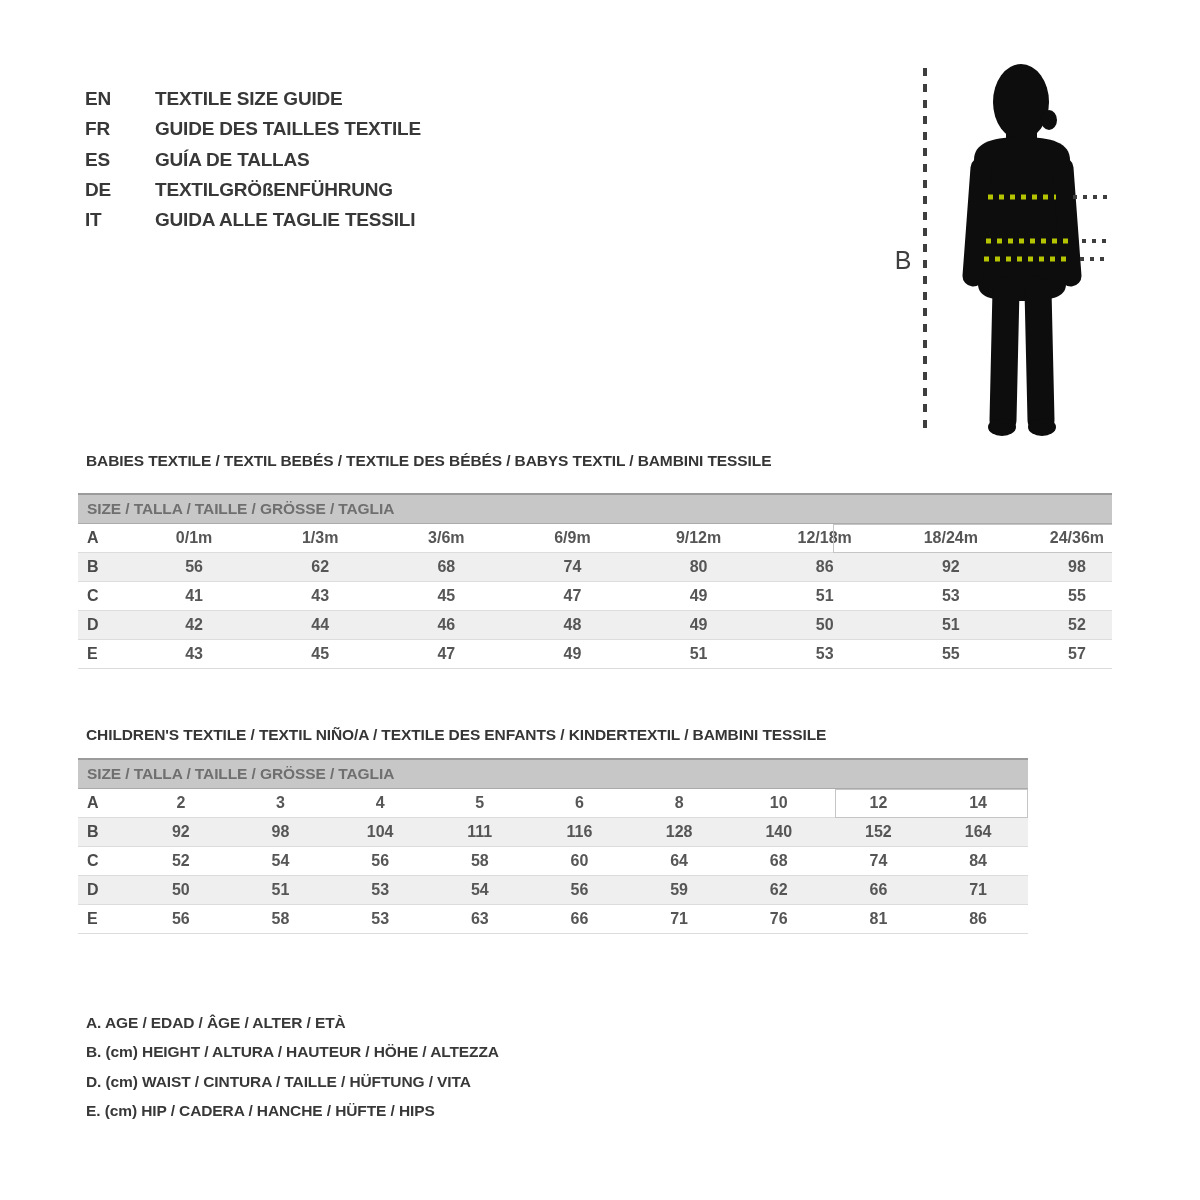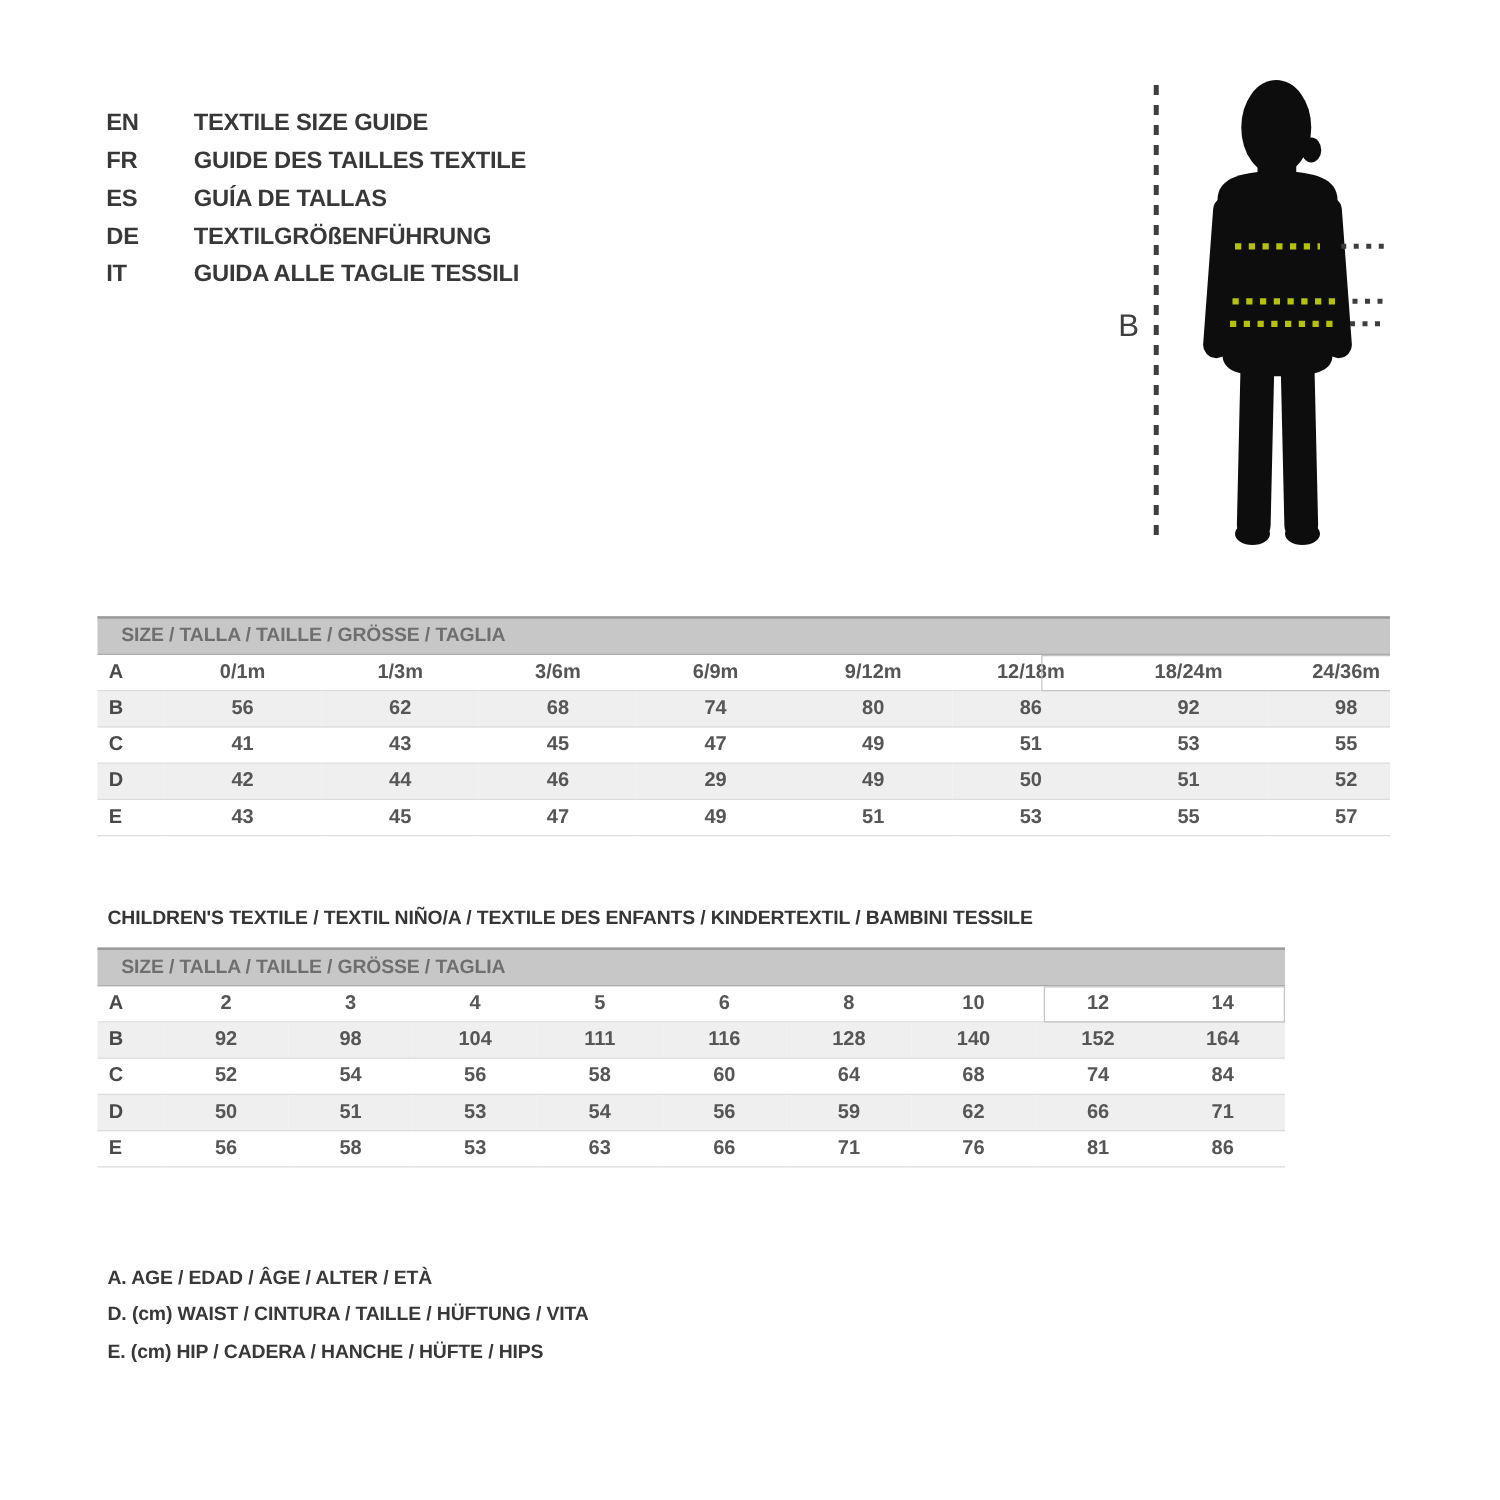--- a/index.html
+++ b/index.html
@@ -12,21 +12,21 @@
   .lang-row{display:flex;}
   .lang-code{width:70px;}
 
   
   .section-heading{position:absolute;left:86px;font-size:15.5px;font-weight:bold;
     color:#353535;letter-spacing:-0.1px;white-space:nowrap;}
 
   
   .tbl-wrap{position:absolute;background:#fff;}
   .size-bar{height:28px;line-height:28px;background:#c7c7c7;border-top:2px solid #9b9b9b;
-    border-bottom:1px solid #ababab;padding-left:19px;font-size:15.5px;font-weight:bold;
+    border-bottom:1px solid #ababab;padding-left:9px;font-size:15.5px;font-weight:bold;
     color:#6f6f6f;letter-spacing:-0.1px;}
   table.size-table{width:100%;border-collapse:collapse;table-layout:fixed;}
   table.size-table td{height:28px;text-align:center;vertical-align:middle;
     font-size:16px;font-weight:bold;color:#565656;padding:0;}
   table.size-table tr{border-bottom:1px solid #dcdcdc;}
   table.size-table tr.striped{background:#efefef;}
   table.size-table td.rowlabel{width:44px;text-align:left;padding-left:9px;color:#4a4a4a;}
   .hl-box{position:absolute;border:1px solid #c5c5c5;background:transparent;
     pointer-events:none;z-index:3;}
 
@@ -94,20 +94,21 @@
       <line x1="124" y1="219" x2="210" y2="219" stroke="#b5c400" stroke-width="5" stroke-dasharray="5 6"></line>
       <line x1="220" y1="219" x2="248" y2="219" stroke="#3e3e3e" stroke-width="4" stroke-dasharray="4 6"></line>
 
       <text class="measure-label" x="43" y="229" text-anchor="middle">B</text>
       <text class="measure-label" x="267" y="166" text-anchor="middle">C</text>
       <text class="measure-label" x="267" y="210" text-anchor="middle">D</text>
       <text class="measure-label" x="267" y="228" text-anchor="middle">E</text>
     </svg>
   </div>
 
+  <div class="section-heading" style="top:452px;">BABIES TEXTILE / TEXTIL BEBÉS / TEXTILE DES BÉBÉS / BABYS TEXTIL / BAMBINI TESSILE</div>
   <div class="tbl-wrap" style="left:78px;top:493px;width:1062px;">
     <div class="size-bar">SIZE / TALLA / TAILLE / GRÖSSE / TAGLIA</div>
     <table class="size-table">
       <tbody>
           <tr>
             <td class="rowlabel">A</td>
             <td>0/1m</td>
             <td>1/3m</td>
             <td>3/6m</td>
             <td>6/9m</td>
@@ -136,21 +137,21 @@
             <td>49</td>
             <td>51</td>
             <td>53</td>
             <td>55</td>
           </tr>
           <tr class="striped">
             <td class="rowlabel">D</td>
             <td>42</td>
             <td>44</td>
             <td>46</td>
-            <td>29</td>
+            <td>48</td>
             <td>49</td>
             <td>50</td>
             <td>51</td>
             <td>52</td>
           </tr>
           <tr>
             <td class="rowlabel">E</td>
             <td>43</td>
             <td>45</td>
             <td>47</td>
@@ -230,17 +231,18 @@
             <td>81</td>
             <td>86</td>
           </tr>
         </tbody>
     </table>
     <div class="hl-box" style="left:757px;top:31px;width:191px;height:27px;"></div>
   </div>
 
   <div class="legend">
     <div>A. AGE / EDAD / ÂGE / ALTER / ETÀ</div>
+    <div>B. (cm) HEIGHT / ALTURA / HAUTEUR / HÖHE / ALTEZZA</div>
     <div>D. (cm) WAIST / CINTURA / TAILLE / HÜFTUNG / VITA</div>
     <div>E. (cm) HIP / CADERA / HANCHE / HÜFTE / HIPS</div>
   </div>
 
 </div>
 
 </body></html>

